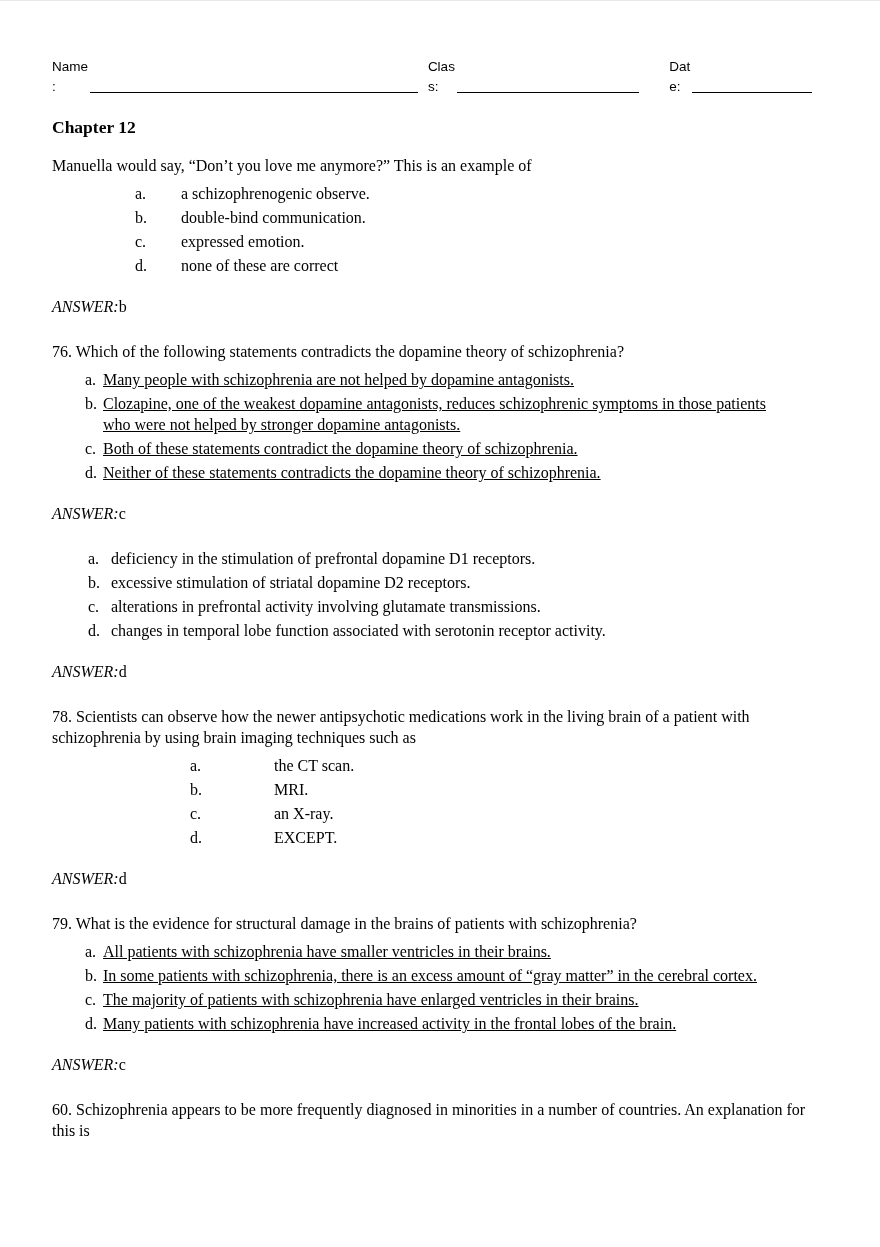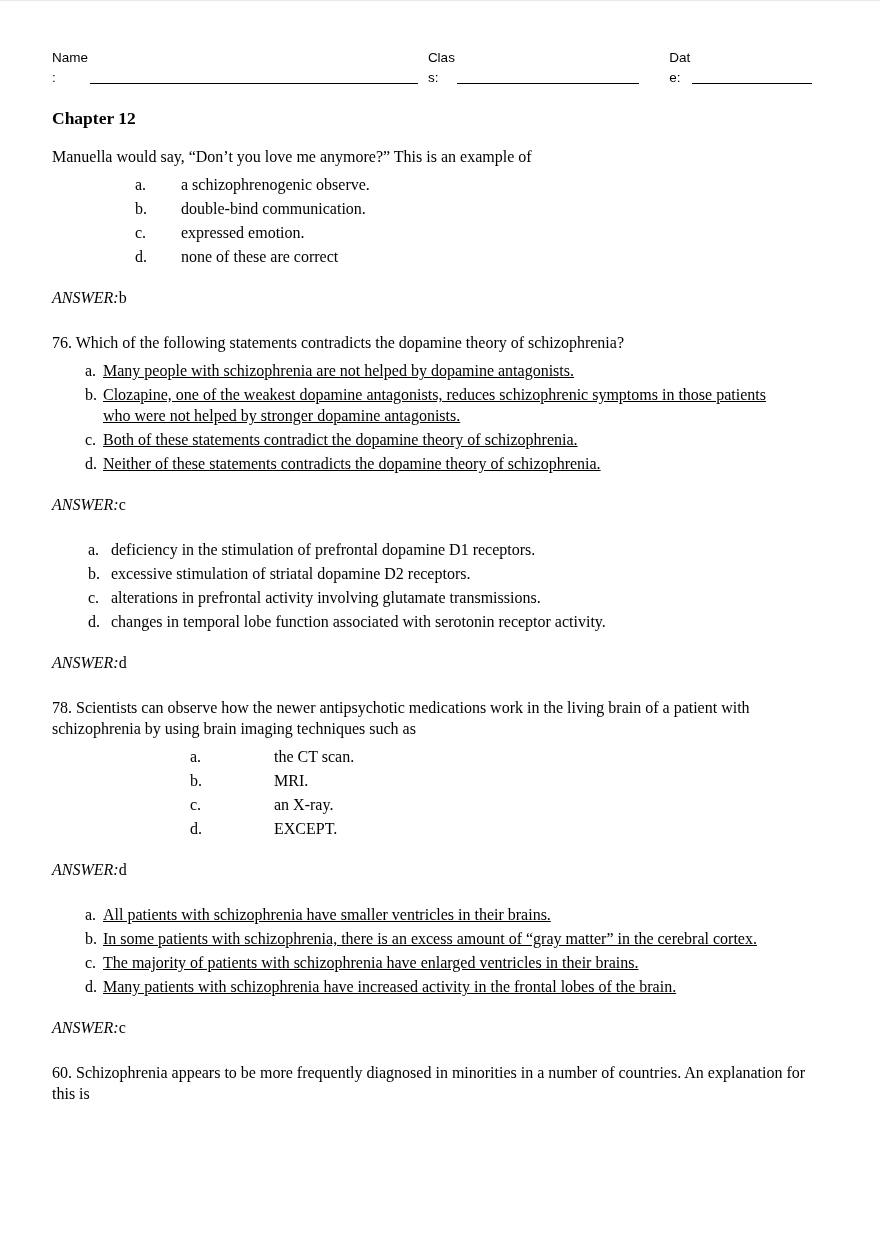--- a/index.html
+++ b/index.html
@@ -21,21 +21,21 @@
     padding: 48px 68px 0 52px;
   }
 
   
   .hdr {
     display: flex;
     margin-bottom: 14px;
   }
   .field { display: flex; align-items: flex-end; }
   .field-name  { width: 374px; }
-  .field-class { width: 216px; margin-left: 10px; }
+  .field-class { width: 216px; margin-left: 10px; margin-top: 9px; }
   .field-date  { width: 146px; margin-left: 30px; }
   .flabel {
     font-family: "Liberation Sans", sans-serif;
     font-size: 13.5px;
     line-height: 20px;
     white-space: nowrap;
   }
   .fill-line {
     flex: 1;
     border-bottom: 1.5px solid #000;
@@ -201,20 +201,21 @@
           <span class="otext">EXCEPT.</span>
         </div>
     </div>
     <div class="answer-row">
       <span class="ans-label">ANSWER:</span>
       <span class="ans-letter">d</span>
     </div>
   </section>
 
   <section class="question">
+    <p class="q-text">79. What is the evidence for structural damage in the brains of patients with schizophrenia?</p>
     <div class="options optsB">
       <div class="opt">
           <span class="letter">a.</span>
           <span class="otext">All patients with schizophrenia have smaller ventricles in their brains.</span>
         </div>
       <div class="opt">
           <span class="letter">b.</span>
           <span class="otext">In some patients with schizophrenia, there is an excess amount of “gray matter” in the cerebral cortex.</span>
         </div>
       <div class="opt">

